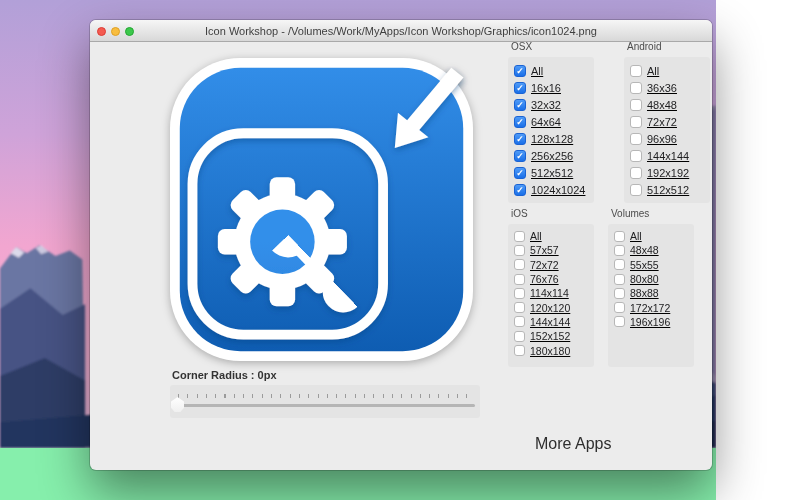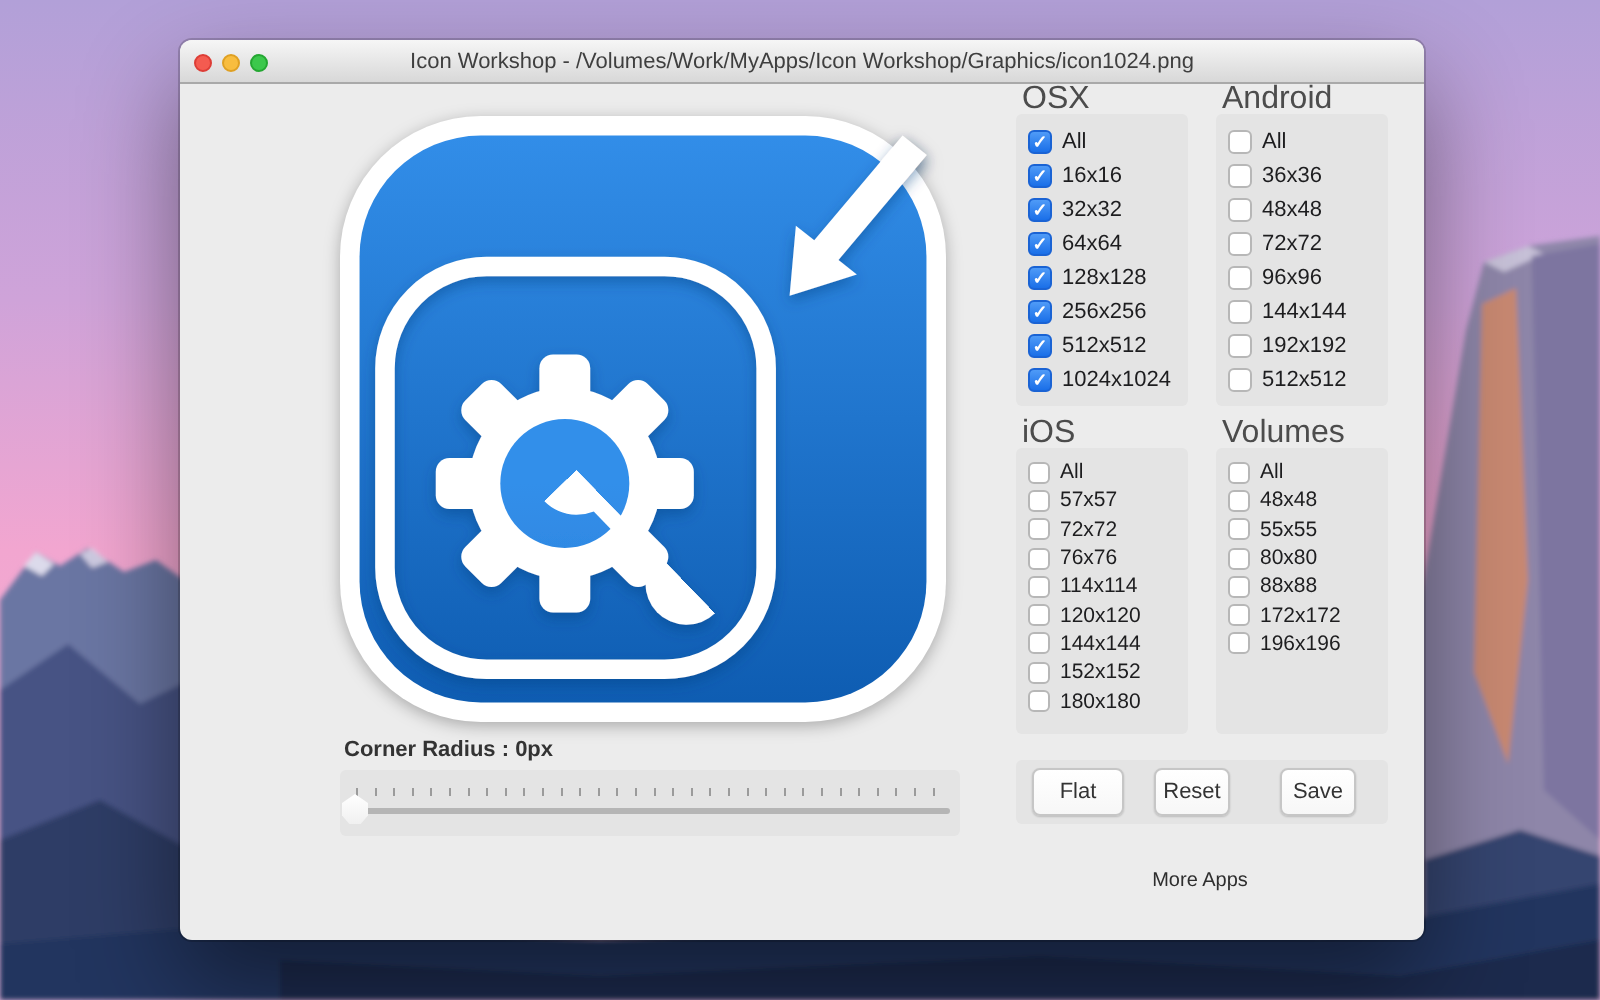--- a/index.html
+++ b/index.html
@@ -1,18 +1,18 @@
 <!DOCTYPE html>
 <html><head>
 <meta charset="utf-8">
 <style>
   * { margin:0; padding:0; box-sizing:border-box; }
   html,body { width:800px; height:500px; overflow:hidden; font-family:"Liberation Sans", sans-serif; }
 
-  .desktop { position:relative; width:800px; height:500px; background:#a16207; }
+  .desktop { position:relative; width:716px; height:500px; background:#86efac; }
   .desktop > svg.wallpaper { position:absolute; inset:0; }
 
   
   .window {
     position:absolute; left:90px; top:20px; width:622px; height:450px;
     background:#ececec; border-radius:6px;
     box-shadow:0 22px 50px rgba(0,0,0,.45), 0 0 0 1px rgba(0,0,0,.18);
   }
   .titlebar {
     position:absolute; left:0; top:0; right:0; height:22px;
@@ -51,30 +51,30 @@
   }
   .slider-knob {
     position:absolute; left:1px; top:12px; width:13px; height:15px;
     background:linear-gradient(#ffffff,#f0f0f0);
     clip-path:polygon(50% 0%,100% 30%,100% 72%,72% 100%,28% 100%,0% 72%,0% 30%);
     filter:drop-shadow(0 1px 1px rgba(0,0,0,.45));
   }
 
   
   .group { position:absolute; width:86px; }
-  .group-title { display:block; font-size:16px; color:#4c4c4c; height:13px; margin:0 0 3px 3px; }
+  .group-title { display:block; font-size:10px; color:#4c4c4c; height:13px; margin:0 0 3px 3px; }
   .panel { background:#e4e4e4; border-radius:3px; padding:5px 4px 5px 6px; }
   .g-osx     { left:418px; top:21px; }
-  .g-android { left:518px; top:21px; }
+  .g-android { left:534px; top:21px; }
   .g-ios     { left:418px; top:188px; }
   .g-watchos { left:518px; top:188px; }
   .g-osx .panel, .g-android .panel { height:146px; }
   .g-ios .panel, .g-watchos .panel { height:143px; }
 
-  .cb-row { display:flex; align-items:center; height:17px; }
+  .cb-row { display:flex; align-items:center; height:17px;text-decoration:underline; }
   .g-ios .cb-row, .g-watchos .cb-row { height:14.3px; }
   .cb {
     width:12px; height:12px; flex:0 0 12px; border-radius:3px;
     background:#ffffff; border:1px solid #b7b7b7;
     position:relative;
   }
   .g-ios .cb, .g-watchos .cb { width:11px; height:11px; flex-basis:11px; }
   .cb.checked {
     background:linear-gradient(#4f9bf7,#1a6fe8);
     border-color:#1a63d4;
@@ -97,22 +97,22 @@
     border:1px solid #c6c6c6; border-radius:4px;
     font-size:11px; color:#333; font-family:"Liberation Sans", sans-serif;
     box-shadow:0 0.5px 1px rgba(0,0,0,.18);
     cursor:default;
   }
   .btn-flat  { left:8px;   width:46px; }
   .btn-reset { left:69px;  width:38px; }
   .btn-save  { left:132px; width:38px; }
 
   .more-apps {
-    position:absolute; left:460px; top:415px; width:100px;
-    text-align:center; font-size:10px; color:#2e2e2e;
+    position:absolute; left:445px; top:415px; width:100px;
+    font-size:16px; color:#2e2e2e;
   }
 </style>
 </head>
 <body>
 
 <div class="desktop">
 
   <svg class="wallpaper" viewBox="0 0 800 500" preserveAspectRatio="none">
     <defs>
       <linearGradient id="sky" x1="0" y1="0" x2="0" y2="500" gradientUnits="userSpaceOnUse">
@@ -356,22 +356,17 @@
             <span class="cb"></span>
             <span class="cb-label">172x172</span>
           </div>
           <div class="cb-row">
             <span class="cb"></span>
             <span class="cb-label">196x196</span>
           </div>
         </div>
     </div>
 
-    <div class="actions-strip">
-      <button class="btn btn-flat">Flat</button>
-      <button class="btn btn-reset">Reset</button>
-      <button class="btn btn-save">Save</button>
-    </div>
 
     <div class="more-apps">More Apps</div>
 
   </div>
 </div>
 
 </body></html>

